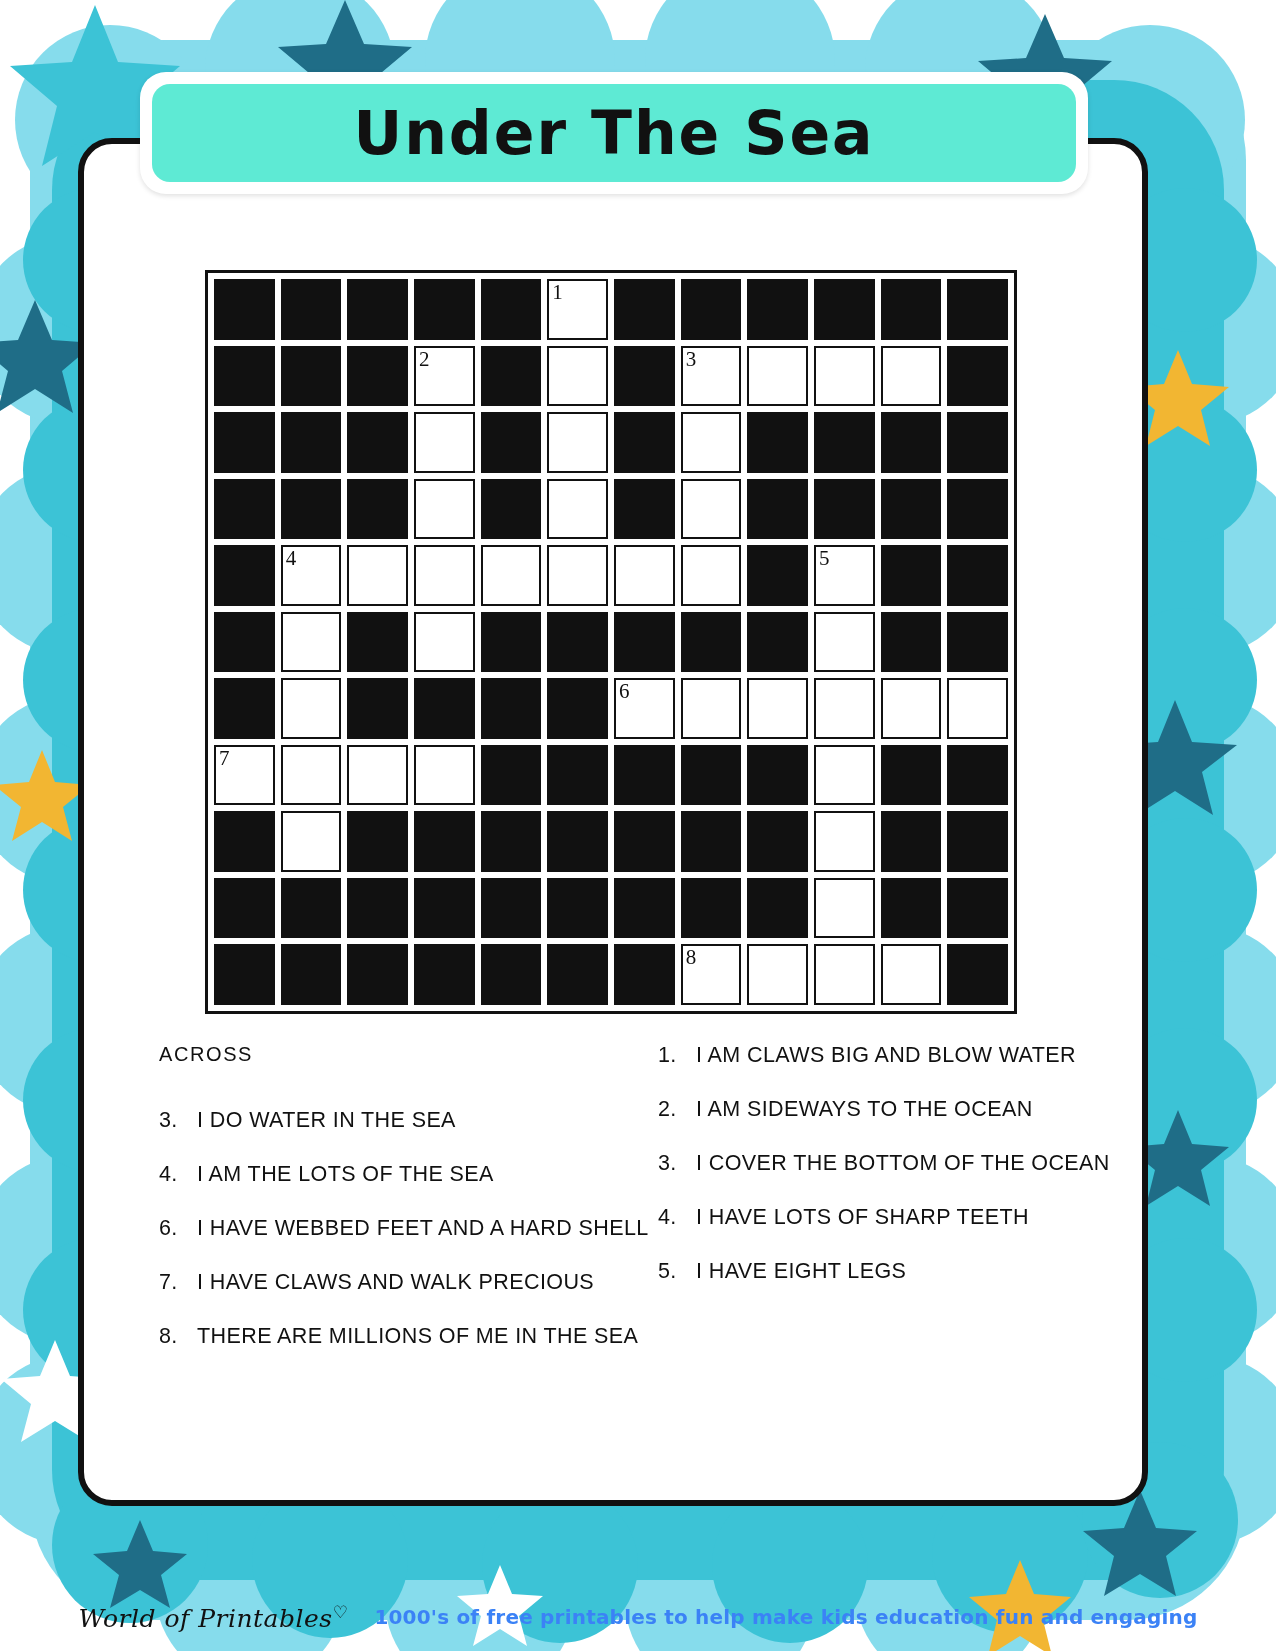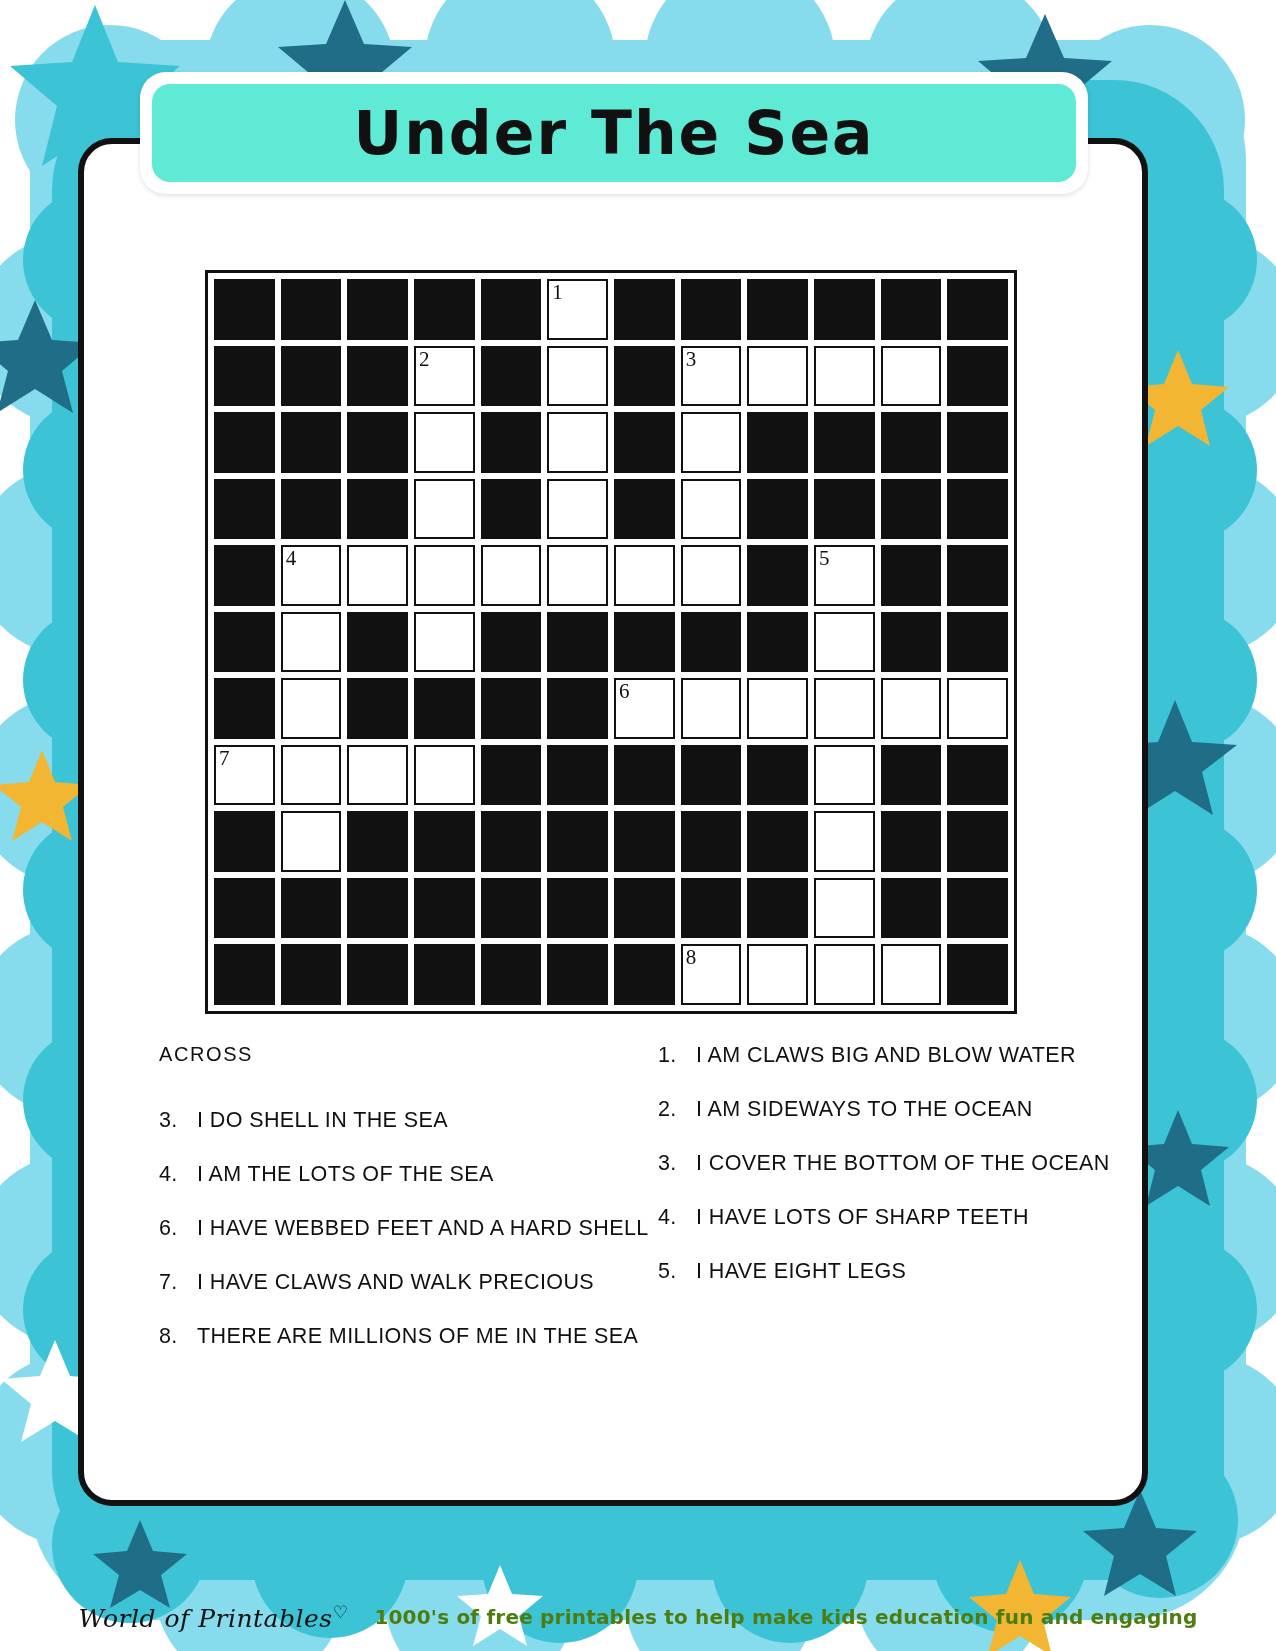--- a/index.html
+++ b/index.html
@@ -122,21 +122,21 @@
     font-style:italic;
     font-size:25px;
     color:#111;
     letter-spacing:.5px;
   }
   #heart{font-size:17px;color:#111;vertical-align:super;}
   #tagline{
     font-family:"DejaVu Sans", sans-serif;
     font-weight:bold;
     font-size:20px;
-    color:#4d7c0f;
+    color:#3b82f6;
     letter-spacing:.2px;
   }
 </style>
 </head>
 <body>
 
 <svg id="bg" width="1276" height="1651" viewBox="0 0 1276 1651">
   <rect x="0" y="0" width="1276" height="1651" fill="#ffffff"></rect>
 
   <g fill="#86dcec">
@@ -363,21 +363,21 @@
       <div class="cell open"></div>
       <div class="cell"></div>
     </div>
 </div>
 
 <div id="across-col" class="clue-col">
   <div class="clue-head">ACROSS</div>
   <div id="across-list">
       <div class="clue-row">
         <span class="clue-num">3.</span>
-        <span class="clue-txt">I DO SHELL IN THE SEA</span>
+        <span class="clue-txt">I DO WATER IN THE SEA</span>
       </div>
       <div class="clue-row">
         <span class="clue-num">4.</span>
         <span class="clue-txt">I AM THE LOTS OF THE SEA</span>
       </div>
       <div class="clue-row">
         <span class="clue-num">6.</span>
         <span class="clue-txt">I HAVE WEBBED FEET AND A HARD SHELL</span>
       </div>
       <div class="clue-row">

